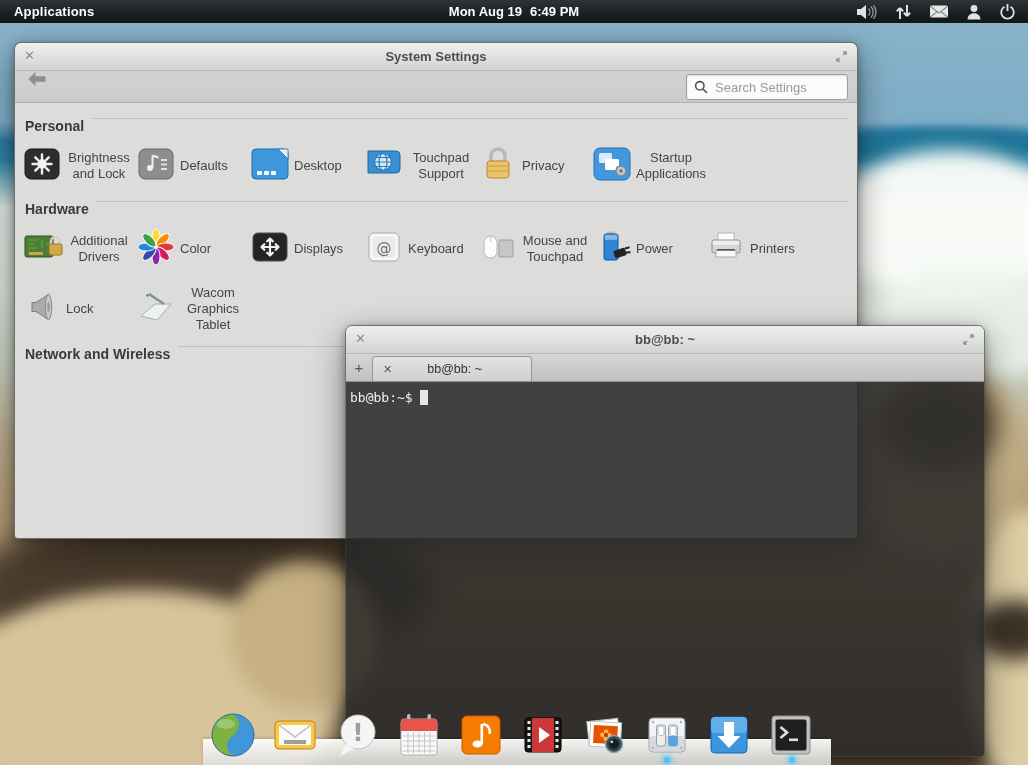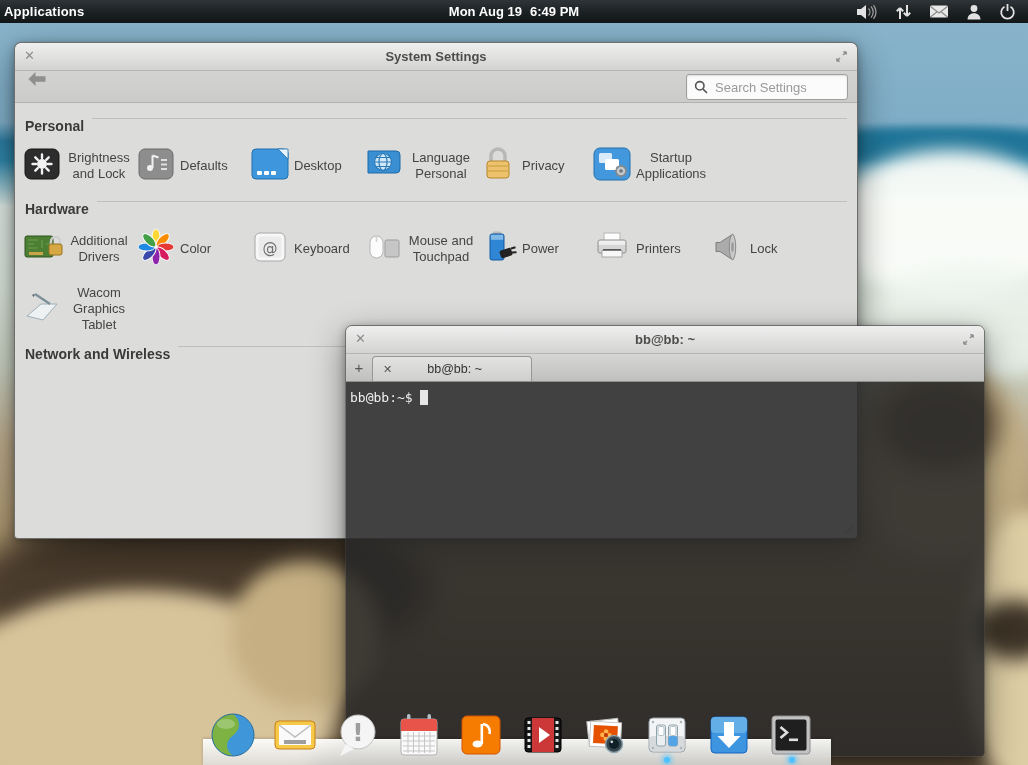--- a/index.html
+++ b/index.html
@@ -19,21 +19,21 @@
   .rockbright2{left:230px;top:560px;width:150px;height:150px;background:#c6b083;}
   .rockright{left:965px;top:510px;width:120px;height:280px;background:#ddcda4;}
   .rockrightdark{left:975px;top:600px;width:80px;height:60px;background:#3c3226;filter:blur(10px);}
   .rockmidtop{left:855px;top:360px;width:170px;height:200px;background:#c2ae85;}
   .speckles{left:880px;top:380px;width:120px;height:90px;background:#544635;filter:blur(11px);opacity:.7;}
 
   
   .panel{position:absolute;left:0;top:0;width:1028px;height:23px;z-index:60;
     background:linear-gradient(180deg,#2e3538 0%,#1b2022 55%,#121617 100%);
     display:flex;align-items:center;color:#fff;}
-  .panel-left{font-weight:bold;font-size:13px;padding-left:4px;letter-spacing:.2px;}
+  .panel-left{font-weight:bold;font-size:13px;padding-left:14px;letter-spacing:.2px;}
   .panel-clock{position:absolute;left:0;right:0;text-align:center;font-weight:bold;font-size:13px;}
   .panel-clock span{margin:6px 4px;}
   .panel-right{margin-left:auto;display:flex;align-items:center;gap:17px;padding-right:12px;}
   .pr-ic{display:flex;align-items:center;}
 
   
   .window{position:absolute;border:1px solid rgba(50,50,50,.65);border-radius:7px 7px 4px 4px;
     box-shadow:0 12px 34px rgba(0,0,0,.45),0 2px 8px rgba(0,0,0,.3);}
   .titlebar{height:27px;background:linear-gradient(180deg,#efefef,#d3d3d1);
     border-radius:6px 6px 0 0;position:relative;display:flex;align-items:center;justify-content:center;
@@ -174,21 +174,21 @@
           <div class="item">
             <svg class="tile" viewBox="0 0 48 48">
               <path d="M8 11h28a4 4 0 0 1 4 4v14a4 4 0 0 1-4 4H8z" fill="#3a8ed2" stroke="#1d6aa8"></path>
               <circle cx="23" cy="22" r="8.5" fill="#d2e8f8"></circle>
               <g stroke="#2a7ab8" fill="none" stroke-width="1.2">
                   <circle cx="23" cy="22" r="8.5"></circle>
                   <ellipse cx="23" cy="22" rx="4" ry="8.5"></ellipse>
                   <path d="M14.5 22h17M16 17.5h14M16 26.5h14"></path>
                 </g>
             </svg>
-            <div class="ilabel">Language Personal</div>
+            <div class="ilabel">Touchpad Support</div>
           </div>
           <div class="item">
             <svg class="tile" viewBox="0 0 48 48">
               <path d="M17 23v-7a7 7 0 0 1 14 0v7" fill="none" stroke="#b8b8b8" stroke-width="3.5"></path>
               <rect x="13" y="21" width="22" height="17" rx="3" fill="#edc26c" stroke="#b5852a"></rect>
               <path d="M14 26h20M14 31h20" stroke="#d8a94e" stroke-width="1.5"></path>
             </svg>
             <div class="ilabel">Privacy</div>
           </div>
           <div class="item">
@@ -232,20 +232,29 @@
                 <ellipse cx="24" cy="14.5" rx="4" ry="8.5" fill="#fb8c00" transform="rotate(45 24 24)"></ellipse>
                 <ellipse cx="24" cy="14.5" rx="4" ry="8.5" fill="#e53935" transform="rotate(90 24 24)"></ellipse>
                 <ellipse cx="24" cy="14.5" rx="4" ry="8.5" fill="#d81b60" transform="rotate(135 24 24)"></ellipse>
                 <ellipse cx="24" cy="14.5" rx="4" ry="8.5" fill="#8e24aa" transform="rotate(180 24 24)"></ellipse>
                 <ellipse cx="24" cy="14.5" rx="4" ry="8.5" fill="#3949ab" transform="rotate(225 24 24)"></ellipse>
                 <ellipse cx="24" cy="14.5" rx="4" ry="8.5" fill="#1e88e5" transform="rotate(270 24 24)"></ellipse>
                 <ellipse cx="24" cy="14.5" rx="4" ry="8.5" fill="#43a047" transform="rotate(315 24 24)"></ellipse>
               </g>
             </svg>
             <div class="ilabel">Color</div>
+          </div>
+          <div class="item">
+            <svg class="tile" viewBox="0 0 48 48">
+              <rect x="7" y="10" width="34" height="28" rx="5" fill="#242424" stroke="#4e4e4e"></rect>
+              <g stroke="#f0f0f0" stroke-width="2.2" stroke-linecap="round" fill="none">
+                <path d="M24 15.5v17M15.5 24h17M24 15.5l-2.8 2.8M24 15.5l2.8 2.8M24 32.5l-2.8-2.8M24 32.5l2.8-2.8M15.5 24l2.8-2.8M15.5 24l2.8 2.8M32.5 24l-2.8-2.8M32.5 24l-2.8 2.8"></path>
+              </g>
+            </svg>
+            <div class="ilabel">Displays</div>
           </div>
           <div class="item">
             <svg class="tile" viewBox="0 0 48 48">
               <rect x="9" y="10" width="30" height="28" rx="5" fill="#f7f7f7" stroke="#a8a8a8"></rect>
               <rect x="12.5" y="13.5" width="23" height="21" rx="3" fill="#ebebeb"></rect>
               <text x="24" y="30" font-size="15" fill="#6f6f6f" text-anchor="middle" font-family="DejaVu Sans, sans-serif">@</text>
             </svg>
             <div class="ilabel">Keyboard</div>
           </div>
           <div class="item">

